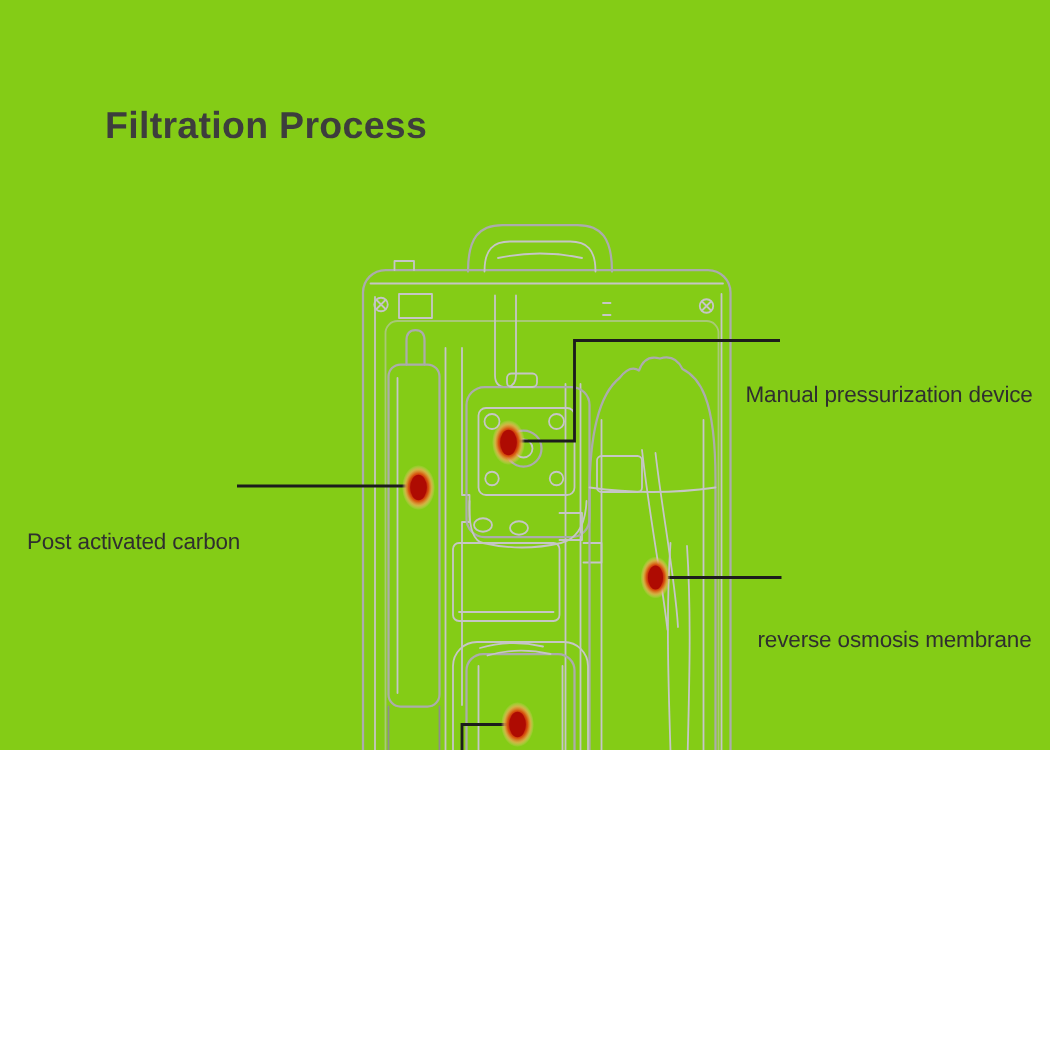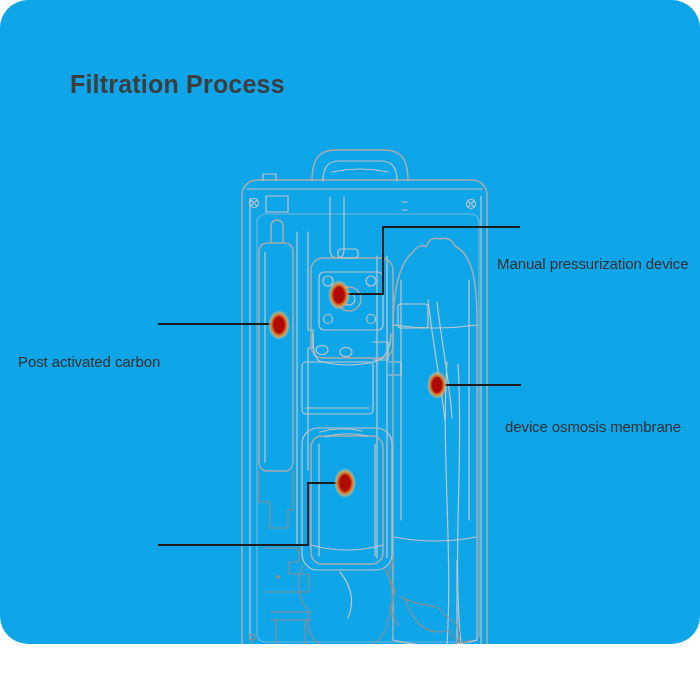--- a/index.html
+++ b/index.html
@@ -1,23 +1,22 @@
 <!DOCTYPE html>
 <html><head>
 <meta charset="utf-8">
 <style>
   html, body { margin: 0; padding: 0; background: #ffffff; }
   .stage {
     position: relative;
     width: 700px;
-    height: 644px;
-    background: #0ea5e9;
+    height: 500px;
+    background: #84cc16;
     overflow: hidden;
     font-family: "Liberation Sans", sans-serif;
-    border-radius: 28px;
   }
   .title {
     position: absolute;
     left: 70px;
     top: 70px;
     margin: 0;
     font-size: 25px;
     font-weight: 700;
     letter-spacing: 0.2px;
     color: #3d3d3d;
@@ -177,16 +176,16 @@
     <g>
       <ellipse cx="345" cy="483" rx="11" ry="15" fill="url(#dotHalo)"></ellipse>
       <ellipse cx="345" cy="483" rx="5.5" ry="8.5" fill="#ae0b02"></ellipse>
     </g>
   </svg>
 
   <div class="part-label label-post">Post activated carbon</div>
 
   <div class="part-label label-manual">Manual pressurization device</div>
 
-  <div class="part-label label-ro">device osmosis membrane</div>
+  <div class="part-label label-ro">reverse osmosis membrane</div>
 
 
 </div>
 
 </body></html>

